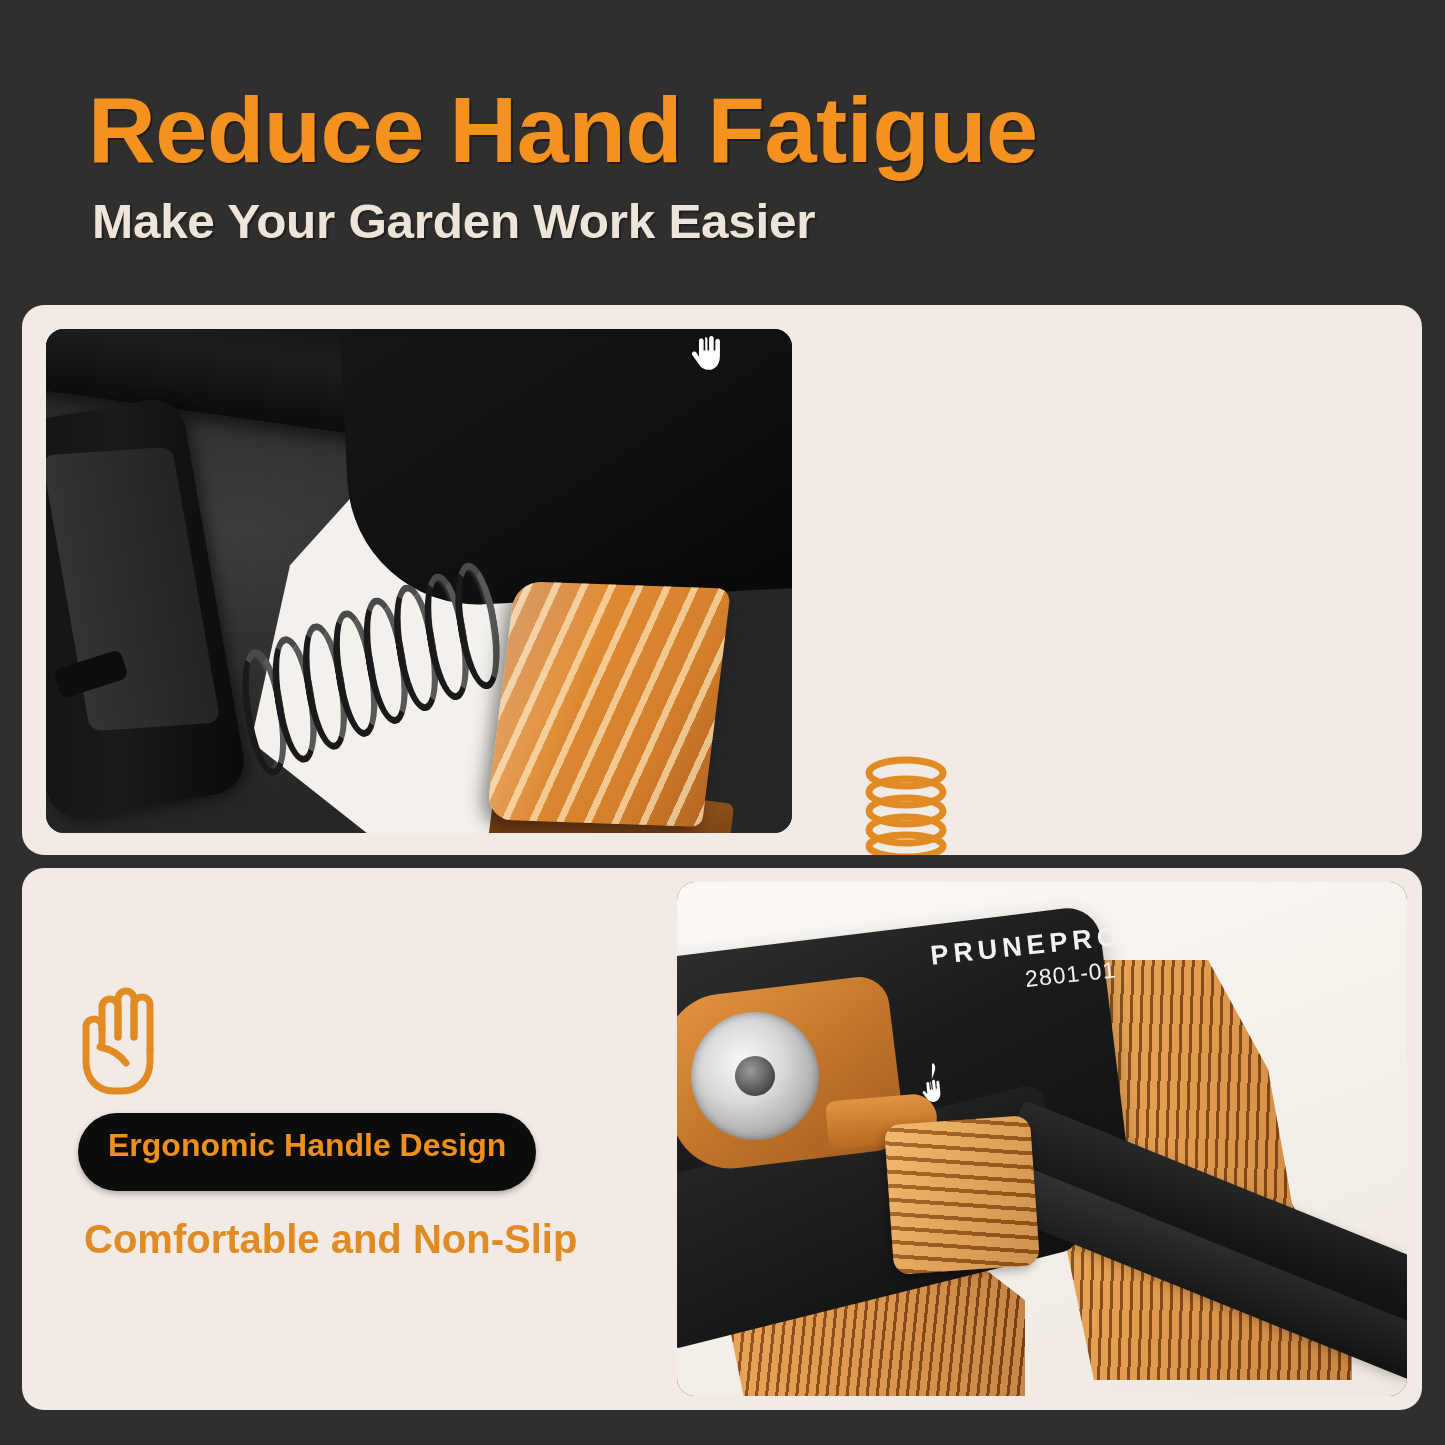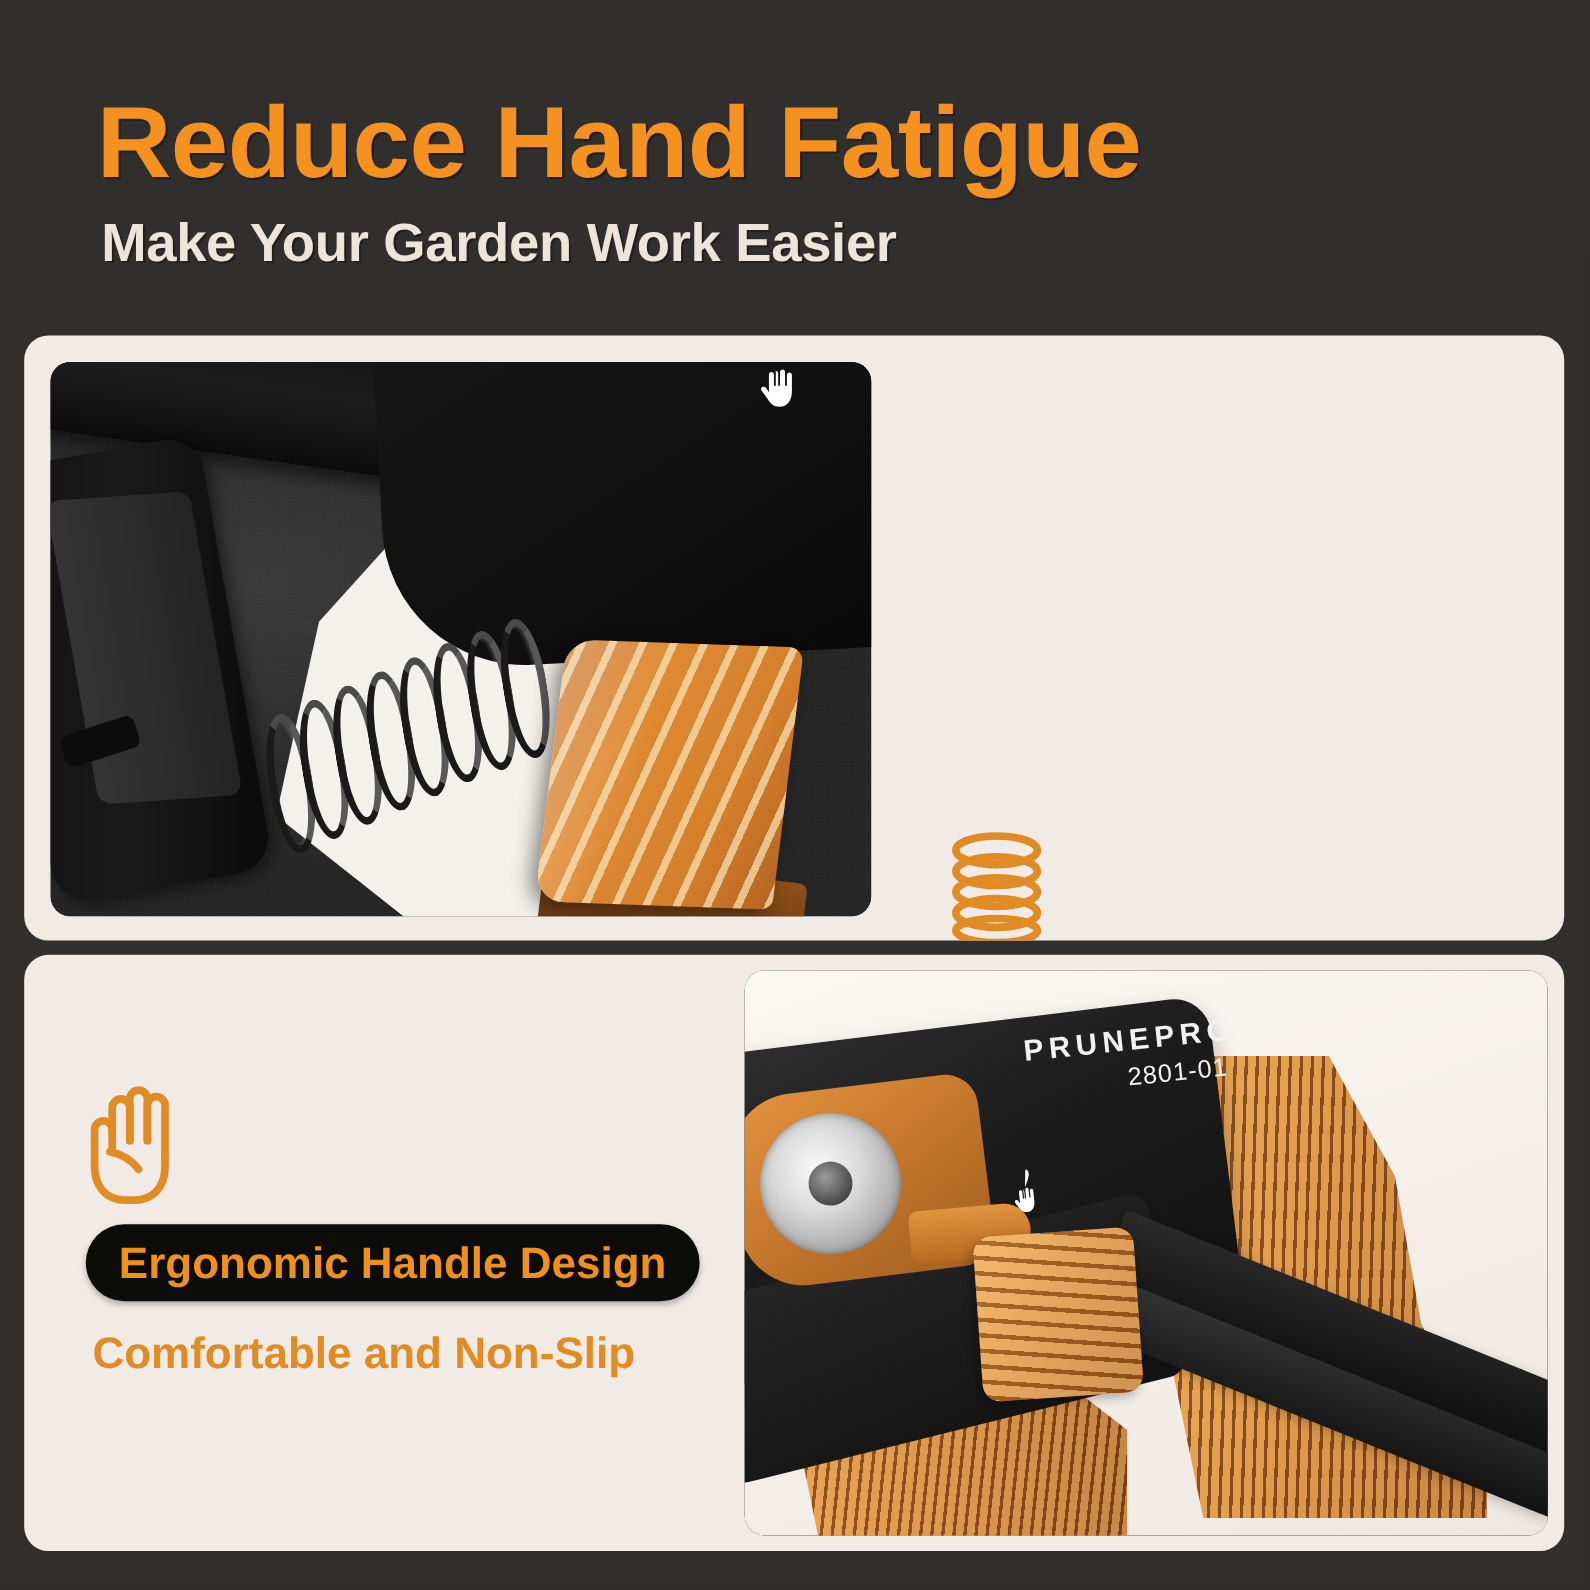--- a/index.html
+++ b/index.html
@@ -260,21 +260,21 @@
   .feat-icon { display:block; }
   .badge {
     display:inline-block;
     background:#0C0C0A;
     color:#F0901C;
     border-radius:40px;
     font-weight:bold;
     white-space:nowrap;
     box-shadow:0 3px 6px rgba(0,0,0,.28);
   }
-  #badge-handle { font-size:40px; padding:14px 30px 11px; margin-top:16px; }
+  #badge-handle { font-size:32px; padding:14px 30px 27px; margin-top:16px; }
   .subtext {
     color:#E08B24; font-weight:bold; white-space:nowrap;
   }
   #sub-handle { font-size:40px; margin-top:26px; margin-left:6px; }
 </style>
 </head>
 <body>
 
 <div id="header">
   <div id="headline">Reduce Hand Fatigue</div>

